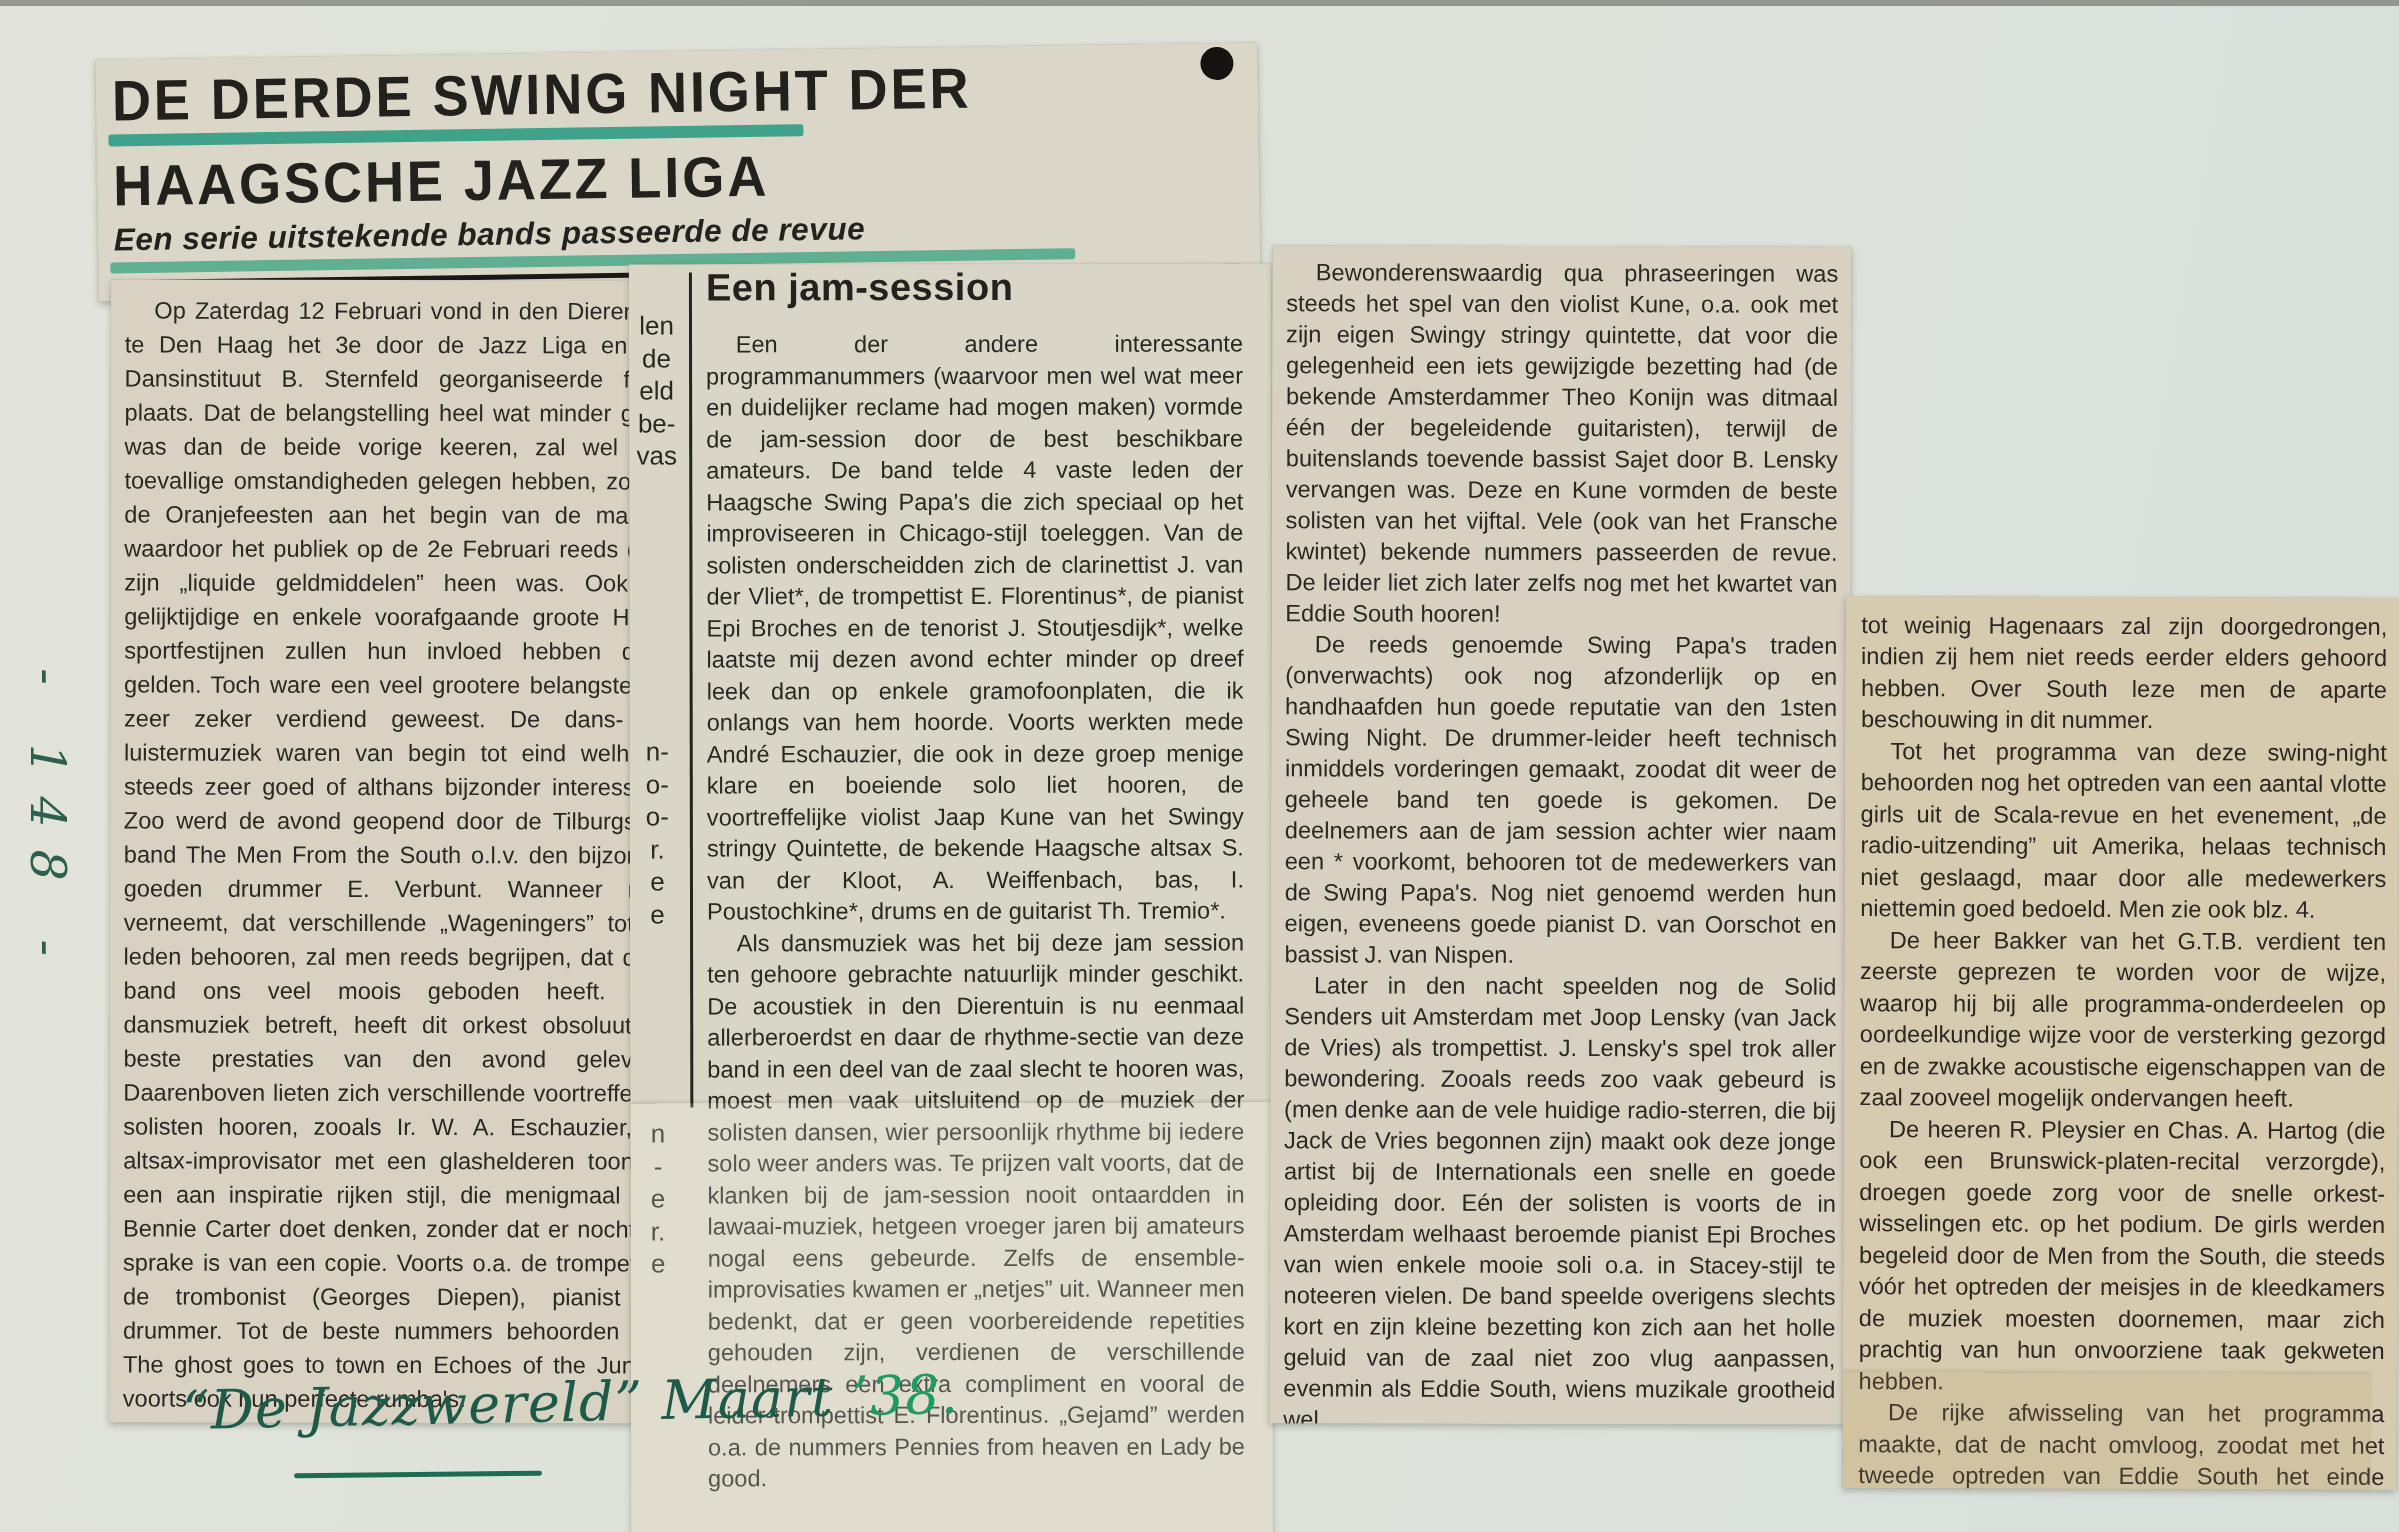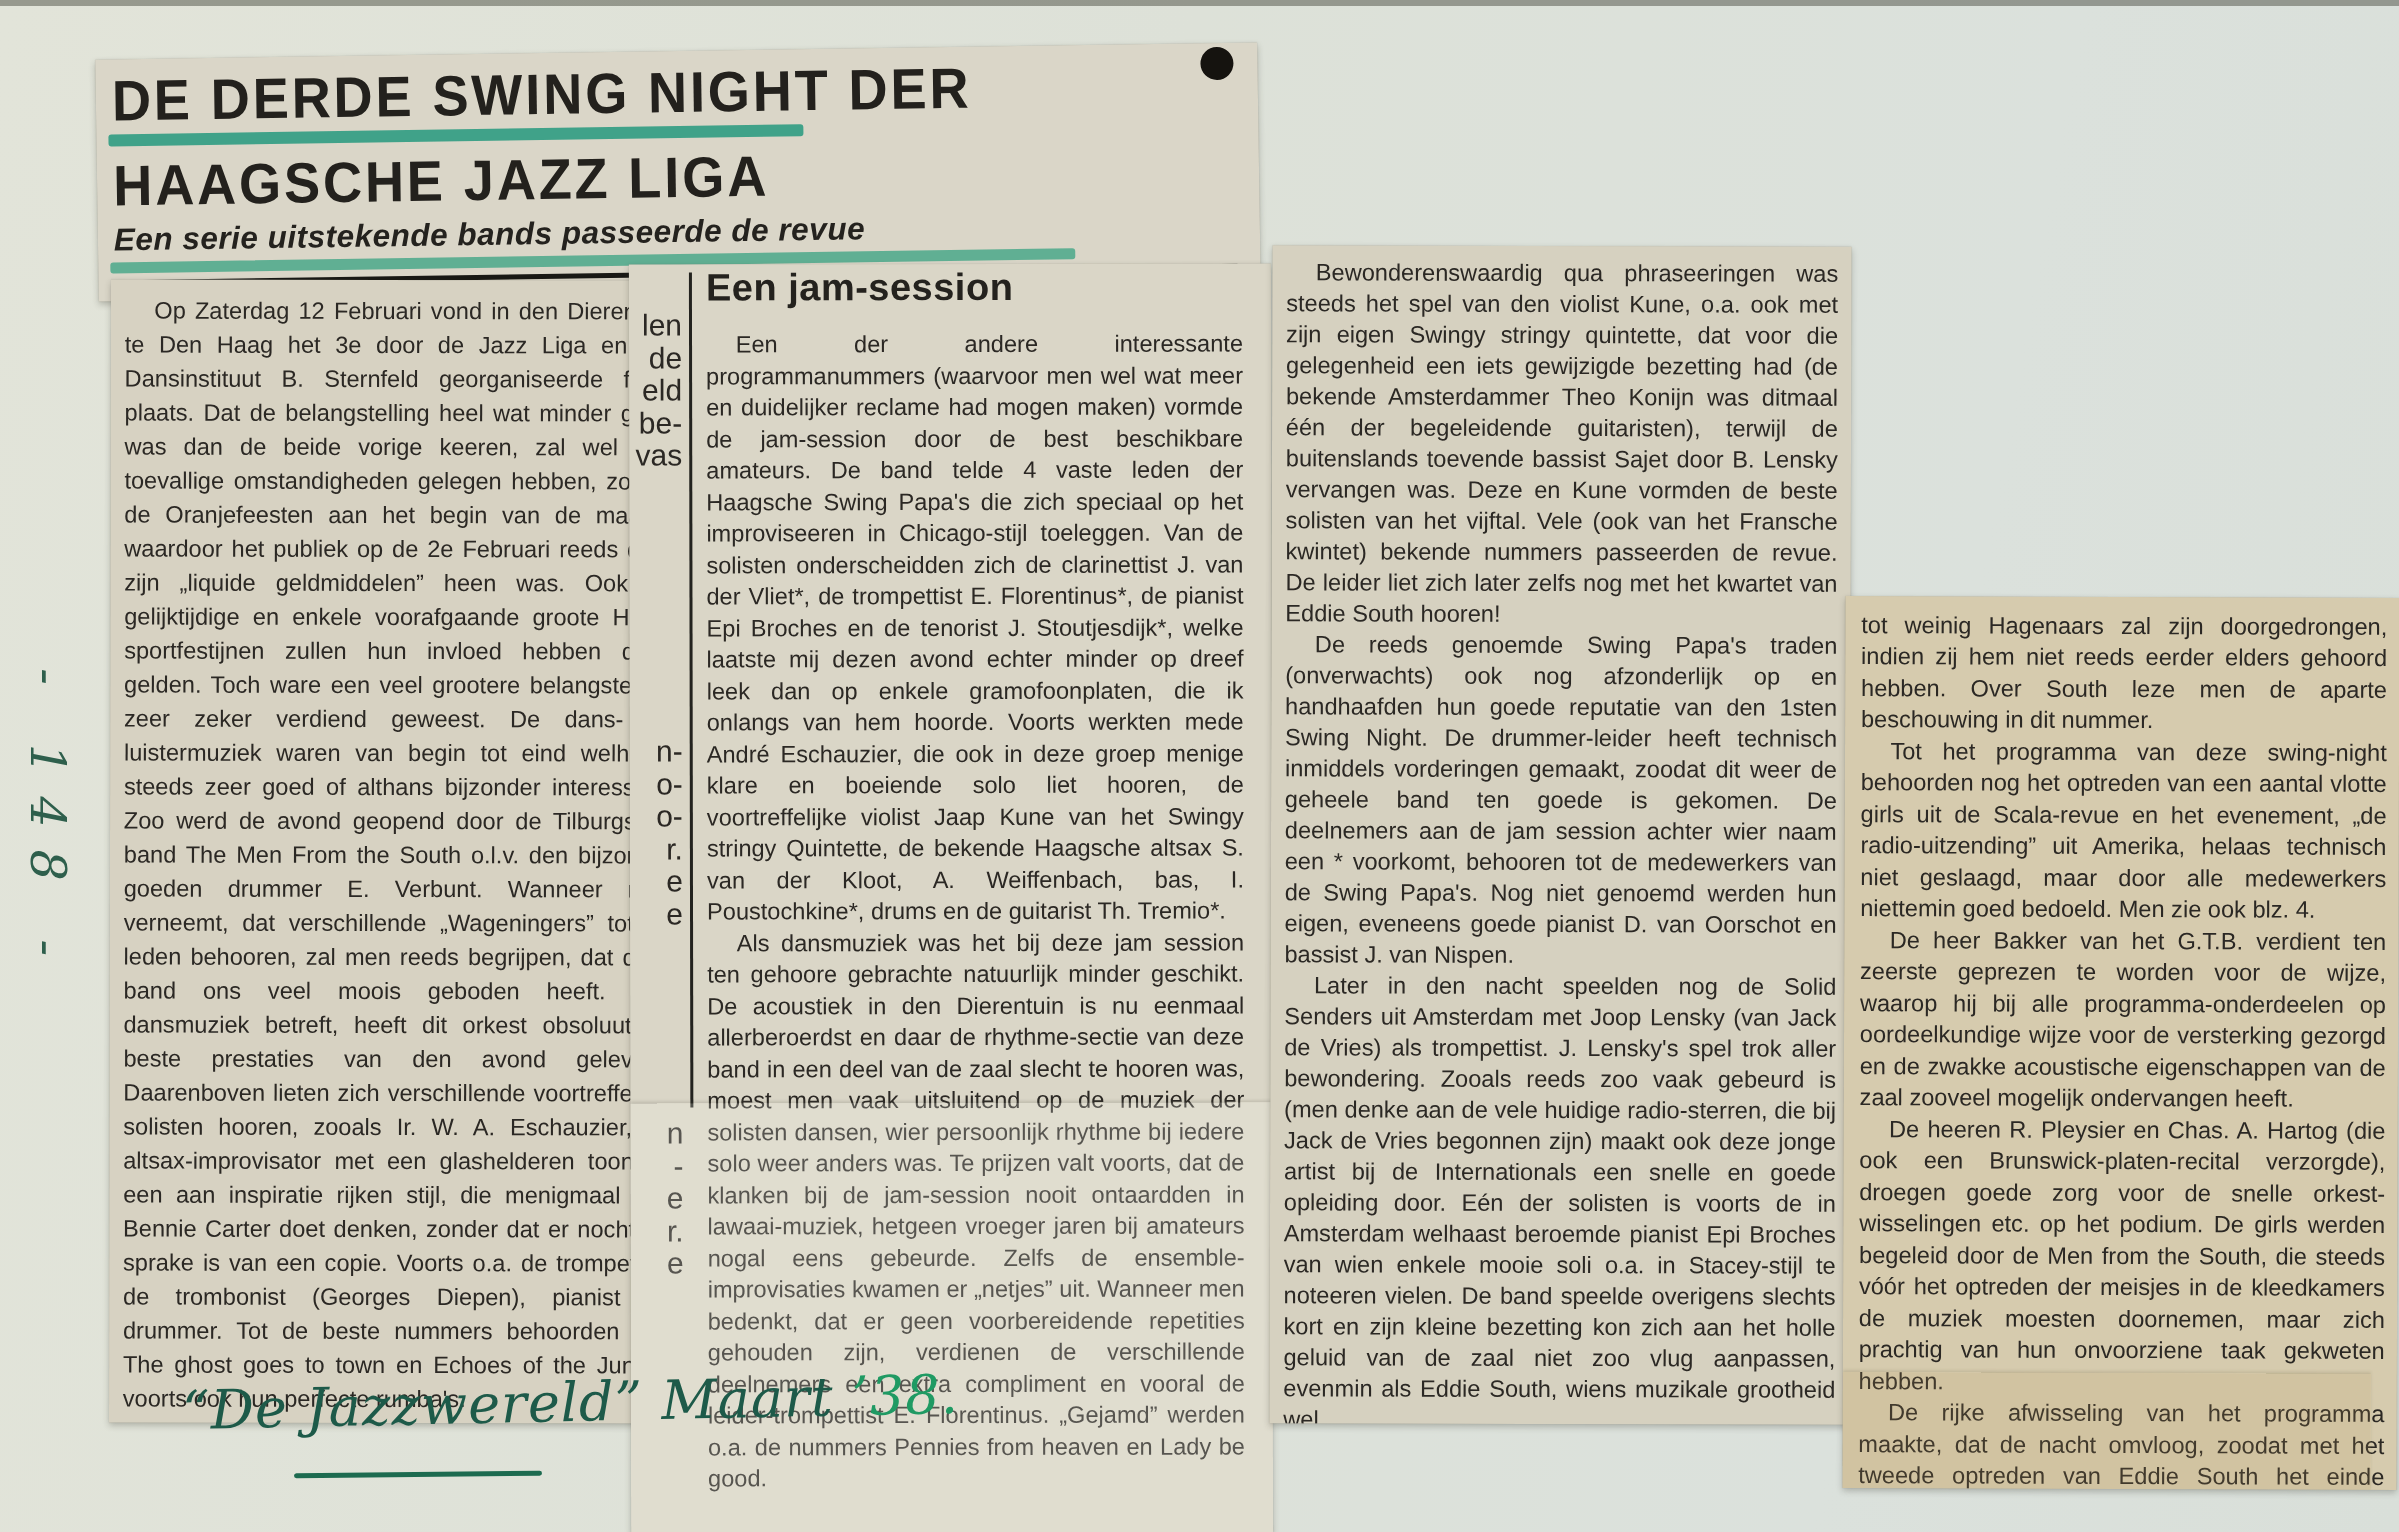--- a/index.html
+++ b/index.html
@@ -48,22 +48,22 @@
   #headline-rule{position:absolute;left:27.6px;top:221px;width:1111px;height:4.9px;background:#191915;}
   #headline-dot{position:absolute;left:1105px;top:3.9px;width:33px;height:33px;border-radius:50%;background:#15130f;}
 
   
   #col1-clip{left:110px;top:280px;width:577px;height:1143px;background:#d7d2c2;transform:rotate(0.1deg);}
   #col1-clip .txt{position:absolute;left:13.8px;top:13.8px;width:550px;line-height:34px;}
 
   #col2-clip{left:630px;top:264px;width:642px;height:1269px;background:#dad6c7;transform:rotate(-0.1deg);}
   #col2-rule{position:absolute;left:60px;top:7.9px;width:3px;height:835px;background:#23231f;}
   .frag{
-    position:absolute;left:2px;width:51px;text-align:right;
-    white-space:pre-line;font-size:30px;line-height:32.5px;color:#2b2824;
+    position:absolute;left:2px;width:51px;text-align:center;
+    white-space:pre-line;font-size:26px;line-height:32.5px;color:#2b2824;
   }
   #frag-top{top:45px;}
   #frag-mid{top:471px;}
   #frag-low{top:853px;}
   #col2-heading{
     position:absolute;left:77px;top:2px;
     font-weight:bold;font-size:38px;color:#24221e;letter-spacing:0.5px;
   }
   #col2-body{position:absolute;left:77px;top:65px;width:537px;line-height:31.5px;}
   #col2-seam{

